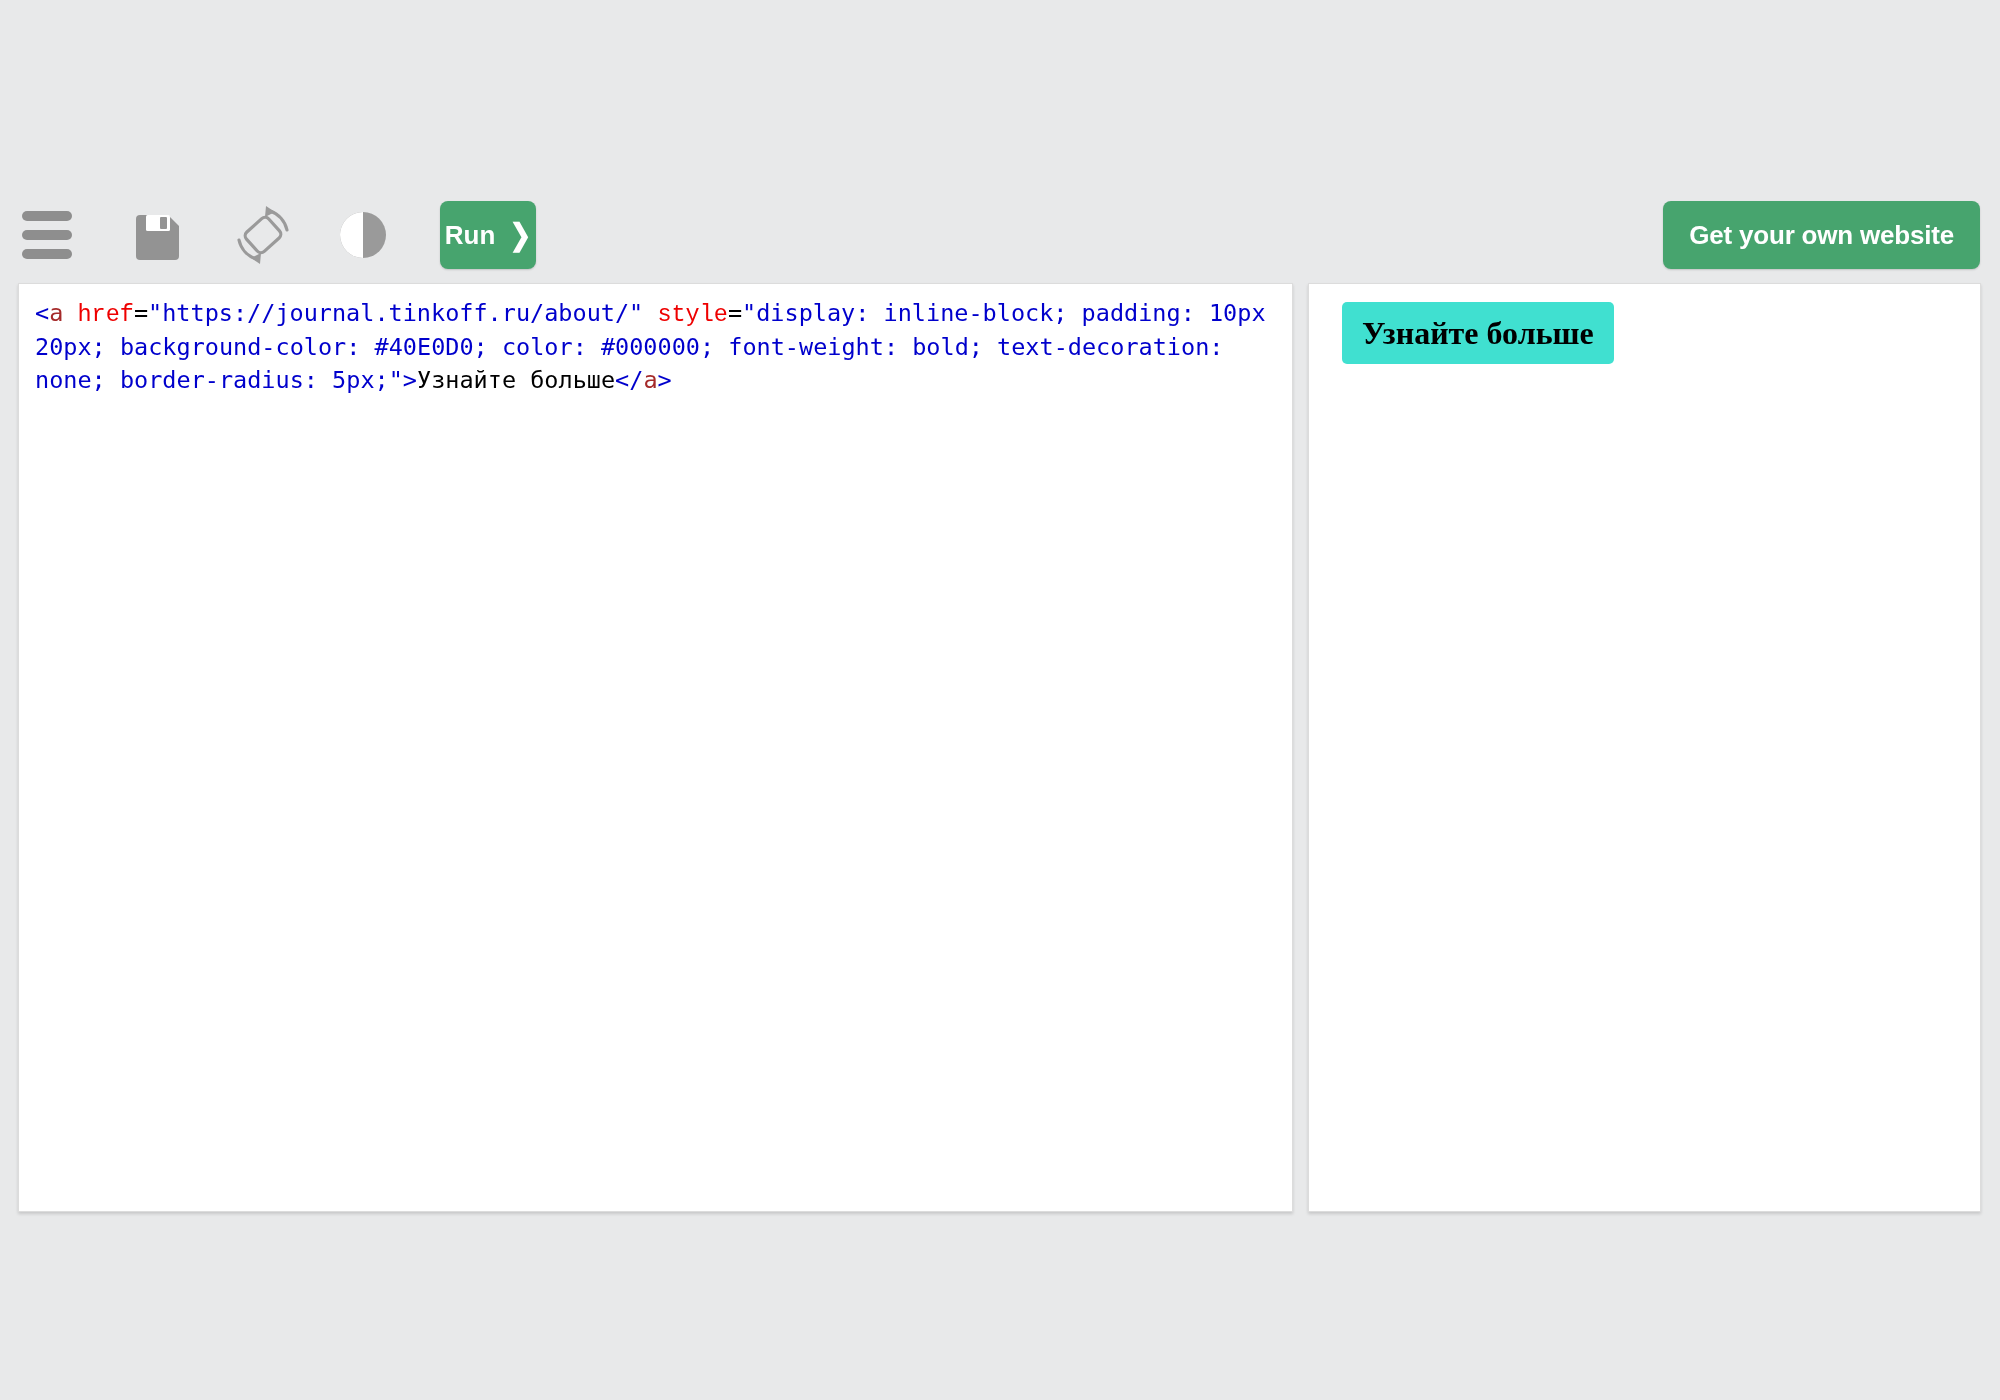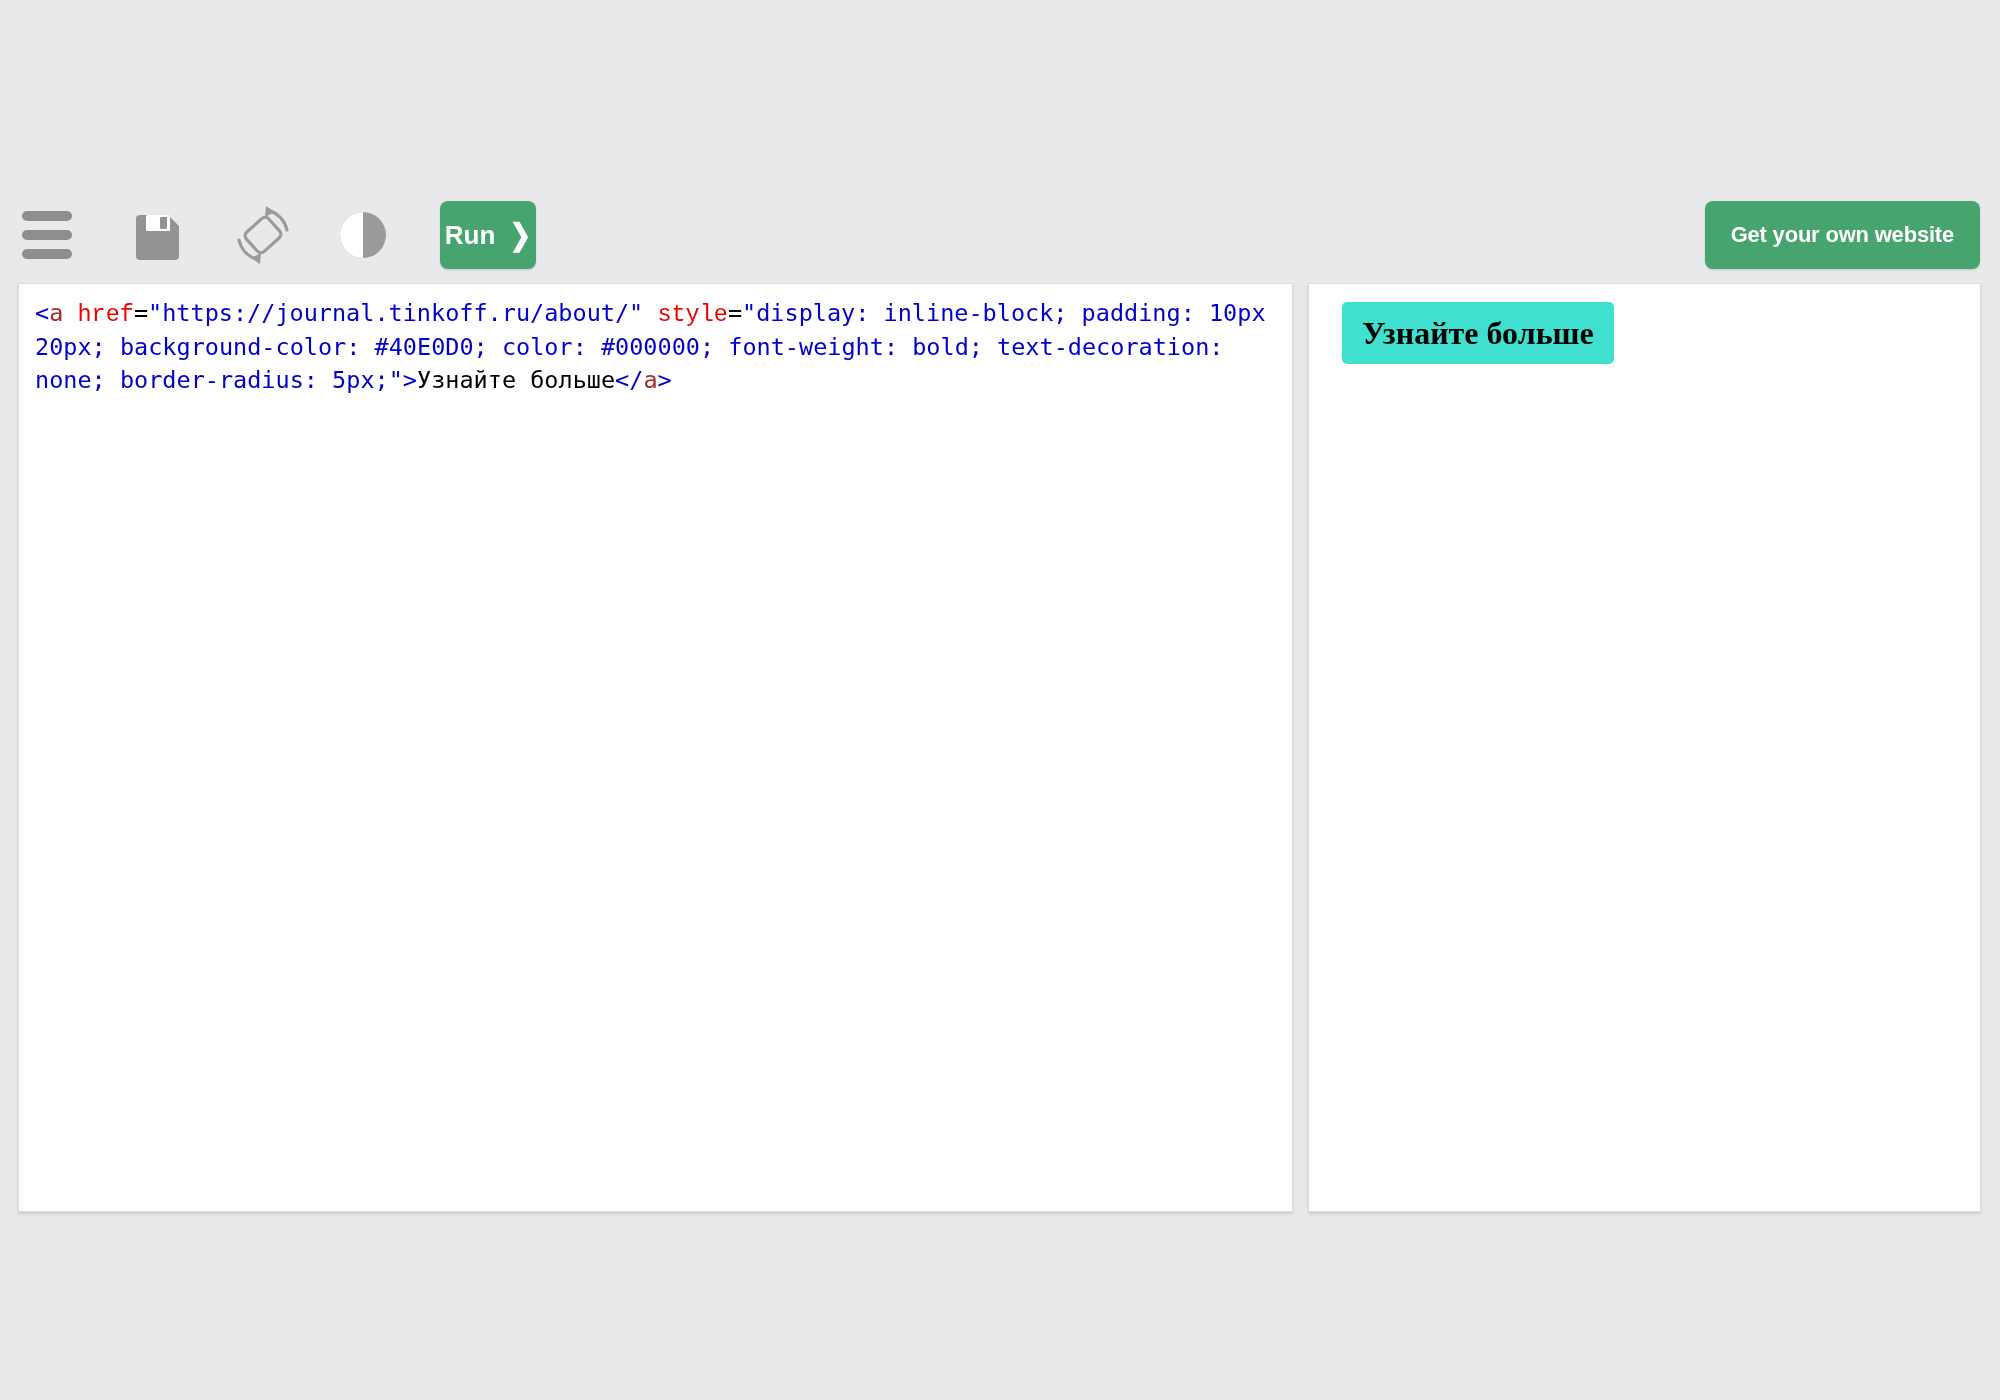--- a/index.html
+++ b/index.html
@@ -76,21 +76,21 @@
     position: absolute;
     right: 20px;
     top: 1px;
     height: 68px;
     padding: 0 26px;
     background: #47a46e;
     border: none;
     border-radius: 8px;
     color: #ffffff;
     font-family: "Liberation Sans", sans-serif;
-    font-size: 22px;
+    font-size: 26px;
     font-weight: bold;
     letter-spacing: -0.2px;
     cursor: pointer;
     box-shadow: 0 1px 2px rgba(0,0,0,0.16);
   }
 
   
   .pane {
     position: absolute;
     top: 283px;

